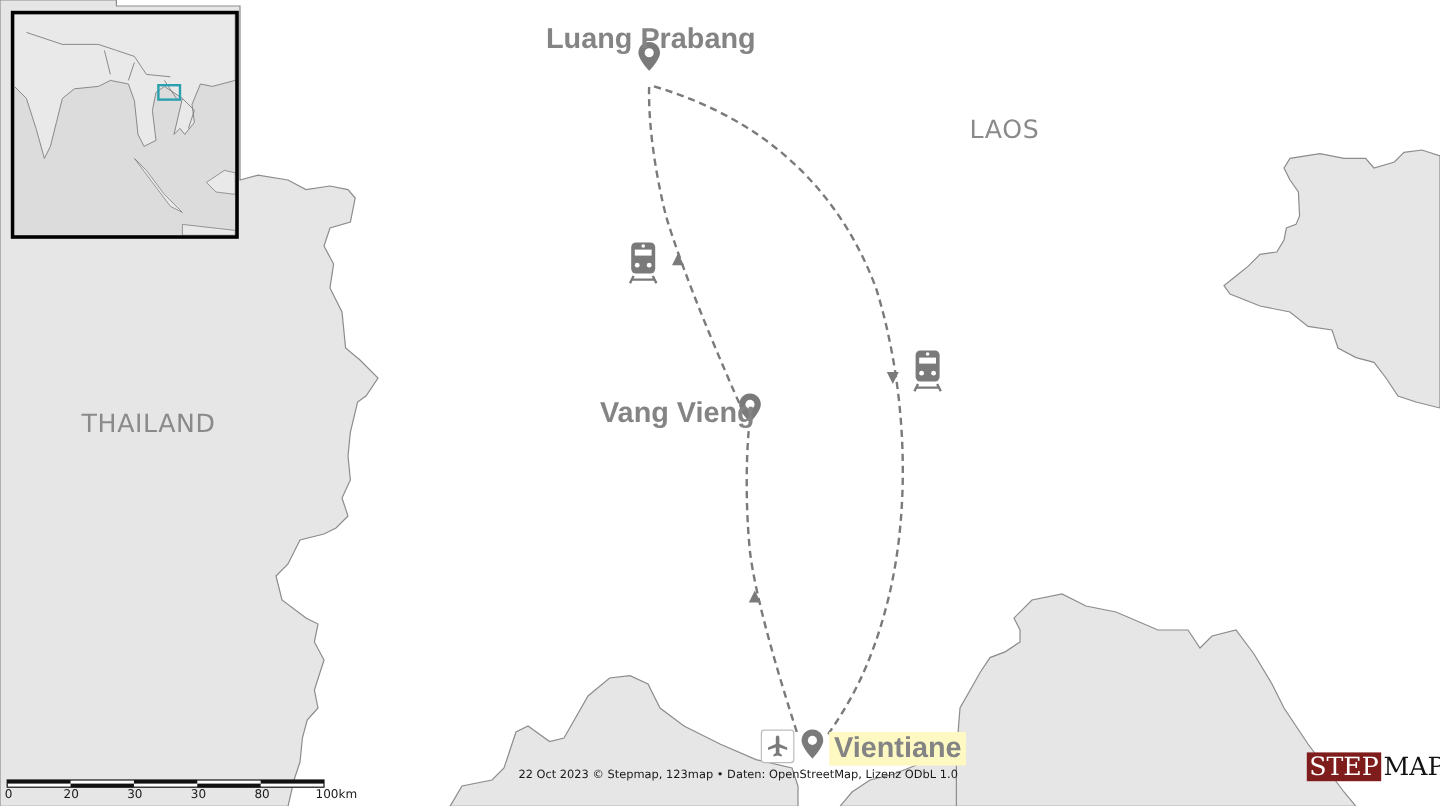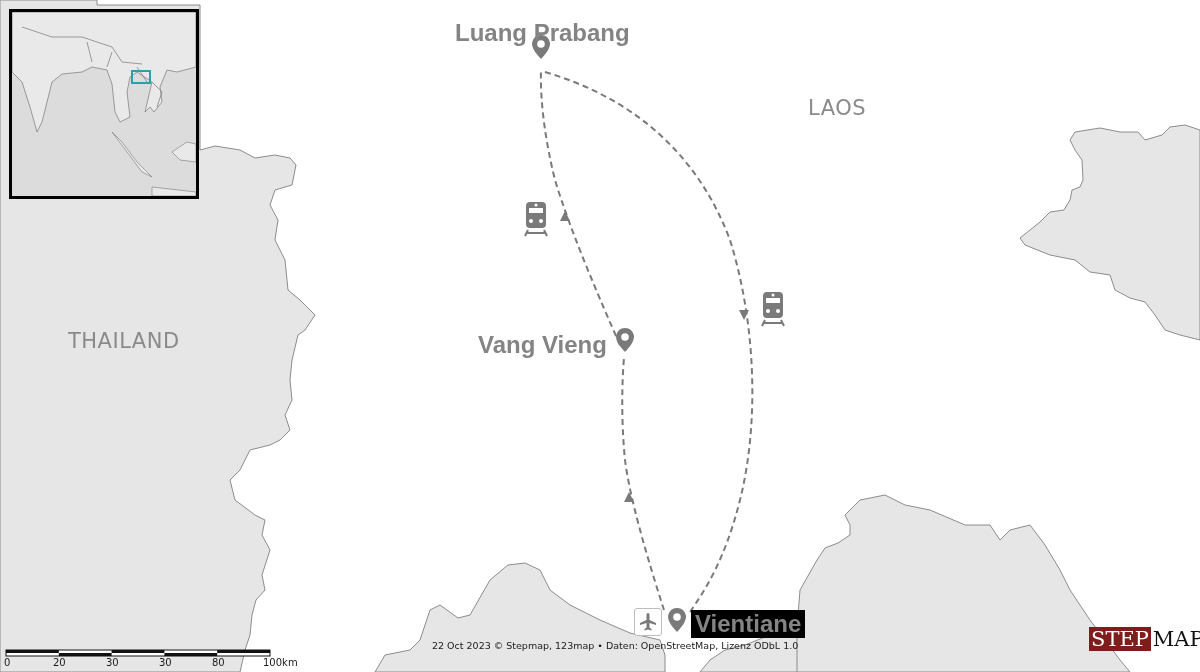--- a/index.html
+++ b/index.html
@@ -1,21 +1,21 @@
 <!DOCTYPE html>
 <html><head>
 <meta charset="utf-8">
 <style>
   html, body { margin:0; padding:0; }
   body { width:1200px; height:672px; position:relative; overflow:hidden; background:#ffffff; font-family:"DejaVu Sans", sans-serif; }
   #map-svg { position:absolute; left:0; top:0; width:1200px; height:672px; }
   .label { position:absolute; white-space:nowrap; color:#858585; }
   .country { font-size:21px; color:#8a8a8a; letter-spacing:0.5px; font-family:"DejaVu Sans", sans-serif; }
   .city { font-size:24px; font-weight:bold; color:#848484; font-family:Liberation Sans, sans-serif; }
-  .city-bg { background:#000000; padding:0 4px; }
+  .city-bg { background:#fef9c3; padding:0 4px; }
   .attribution { position:absolute; left:432px; top:640px; font-size:9.5px; color:#1a1a1a; white-space:nowrap; }
   .scale-labels span { position:absolute; top:657px; font-size:10px; color:#1a1a1a; }
   .logo { position:absolute; left:1089px; top:627px; height:24px; display:flex; align-items:center; font-family:"DejaVu Serif", serif; font-size:21px; }
   .logo .step { background:#7f1d1d; color:#ffffff; padding:0 2px; line-height:24px; }
   .logo .map { color:#111111; padding-left:2px; line-height:24px; }
   .inset { position:absolute; left:9px; top:9px; width:190px; height:190px; border:3px solid #000; background:#e6e6e6; box-sizing:border-box; overflow:hidden; }
   .airport { position:absolute; left:634px; top:608px; width:26px; height:26px; border:1px solid #bdbdbd; border-radius:3px; background:#fff; display:flex; align-items:center; justify-content:center; }
 </style>
 </head>
 <body>
@@ -87,25 +87,25 @@
     <rect width="184" height="184" fill="#dcdcdc"></rect>
     <path fill="#e9e9e9" stroke="#777" stroke-width="0.7" d="M0,0 L184,0 L184,55 L165,60 L155,58 L148,75 L150,90 L142,100 L138,95 L133,100 L140,70 L125,60 L118,65 L115,80 L118,105 L108,110 L103,100 L100,72 L95,58 L80,55 L70,60 L50,62 L40,70 L35,90 L30,110 L25,120 L18,95 L10,70 L0,60 Z"></path>
     <path fill="none" stroke="#777" stroke-width="0.7" d="M10,15 L40,25 L70,25 L85,30 L100,35 L110,50 L130,52 M75,30 L80,50 M100,40 L95,55 M125,55 L135,70 M140,70 L150,80 L145,95"></path>
     <path fill="#e9e9e9" stroke="#777" stroke-width="0.6" d="M100,120 L115,140 L130,160 L140,165 L125,150 L110,130 Z"></path>
     <path fill="#e9e9e9" stroke="#777" stroke-width="0.6" d="M140,175 L184,180 L184,184 L140,184 Z"></path>
     <path fill="#e9e9e9" stroke="#777" stroke-width="0.6" d="M160,140 L175,130 L184,132 L184,150 L168,148 Z"></path>
     <rect x="120" y="59" width="18" height="12" fill="none" stroke="#2aa0ad" stroke-width="2"></rect>
   </svg>
 </div>
 
-<div class="label country" style="left:68px; top:329px;">THAILAND</div>
+<div class="label country" style="left:68px; top:341px;">THAILAND</div>
 <div class="label country" style="left:808px; top:96px;text-align:right;">LAOS</div>
 
 <div class="label city" style="left:455px; top:19px;">Luang Prabang</div>
-<div class="label city" style="left:478px; top:331px;">Vang Vieng</div>
+<div class="label city" style="left:500px; top:331px;">Vang Vieng</div>
 <div class="label city city-bg" style="left:691px; top:610px;">Vientiane</div>
 
 <div class="airport">
   <svg width="20" height="20" viewBox="0 0 20 20" xmlns="http://www.w3.org/2000/svg">
     <path d="M10,1 C11,1 11.5,2 11.5,3 L11.5,8 L18,11 L18,13 L11.5,11 L11.5,15.5 L13.5,17 L13.5,18.5 L10,17.5 L6.5,18.5 L6.5,17 L8.5,15.5 L8.5,11 L2,13 L2,11 L8.5,8 L8.5,3 C8.5,2 9,1 10,1 Z" fill="#7a7a7a"></path>
   </svg>
 </div>
 
 <div class="scale-labels">
   <span style="left:4px;">0</span>

